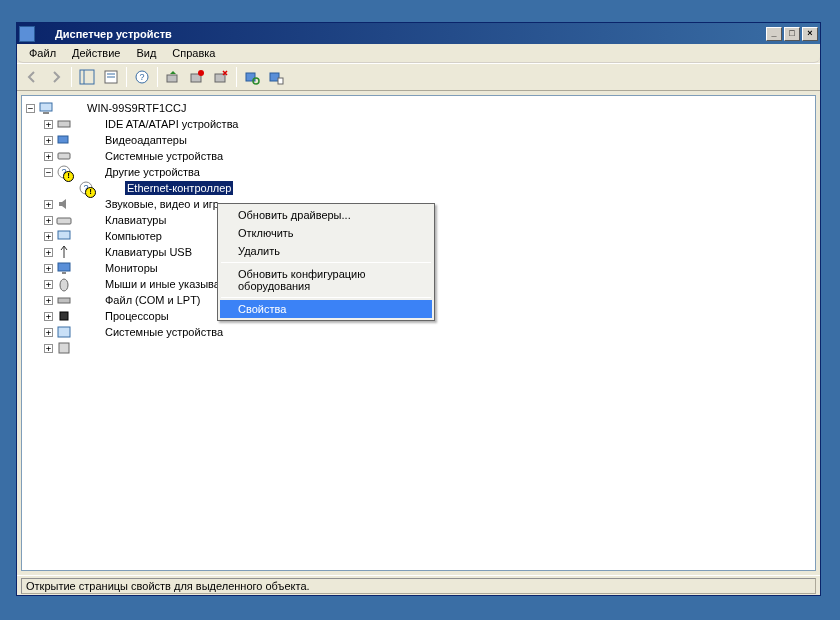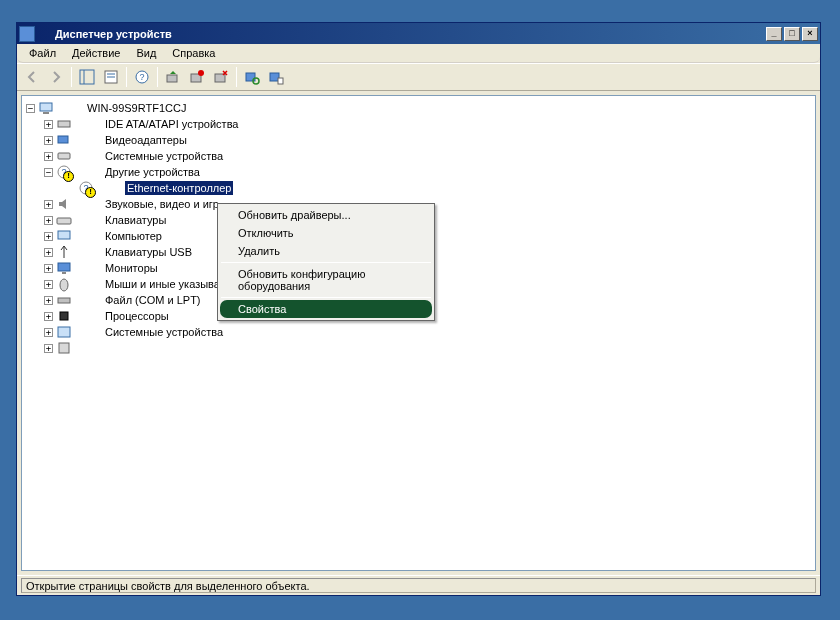--- a/index.html
+++ b/index.html
@@ -107,20 +107,21 @@
 .row.selected .label { background:#0a246a; color:#fff; }
 .indent0 { padding-left: 2px; }
 .indent1 { padding-left: 20px; }
 .indent2 { padding-left: 40px; }
 .statusbar {
   height:20px;
   border-top:1px solid #fff;
   background:#ece9d8;
   padding: 2px 4px;
   display:flex;
+  align-items:center;
 }
 .statusbar .pane {
   border:1px solid #aca899;
   border-top-color:#919191; border-left-color:#919191;
   padding: 1px 4px;
   flex:1;
   font-size:11px;
   background:#ece9d8;
 }
 .ctx-menu {
@@ -131,21 +132,21 @@
   padding:2px;
   z-index:10;
   left:195px;
   top:107px;
   width:218px;
 }
 .ctx-item {
   padding: 3px 18px 3px 18px;
   cursor:default;
 }
-.ctx-item.hl { background:#14532d; color:#fff;border-radius:7px; }
+.ctx-item.hl { background:#3b82f6; color:#fff; }
 .ctx-sep { height:1px; background:#aca899; margin:2px 1px; border-bottom:1px solid #fff; }
 
 svg { display:block; }
 .warn-overlay { position:relative; }
 .warn-overlay::after {
   content:"!";
   position:absolute;
   right:-2px; bottom:-2px;
   width:9px; height:9px;
   background:#ffeb00;

